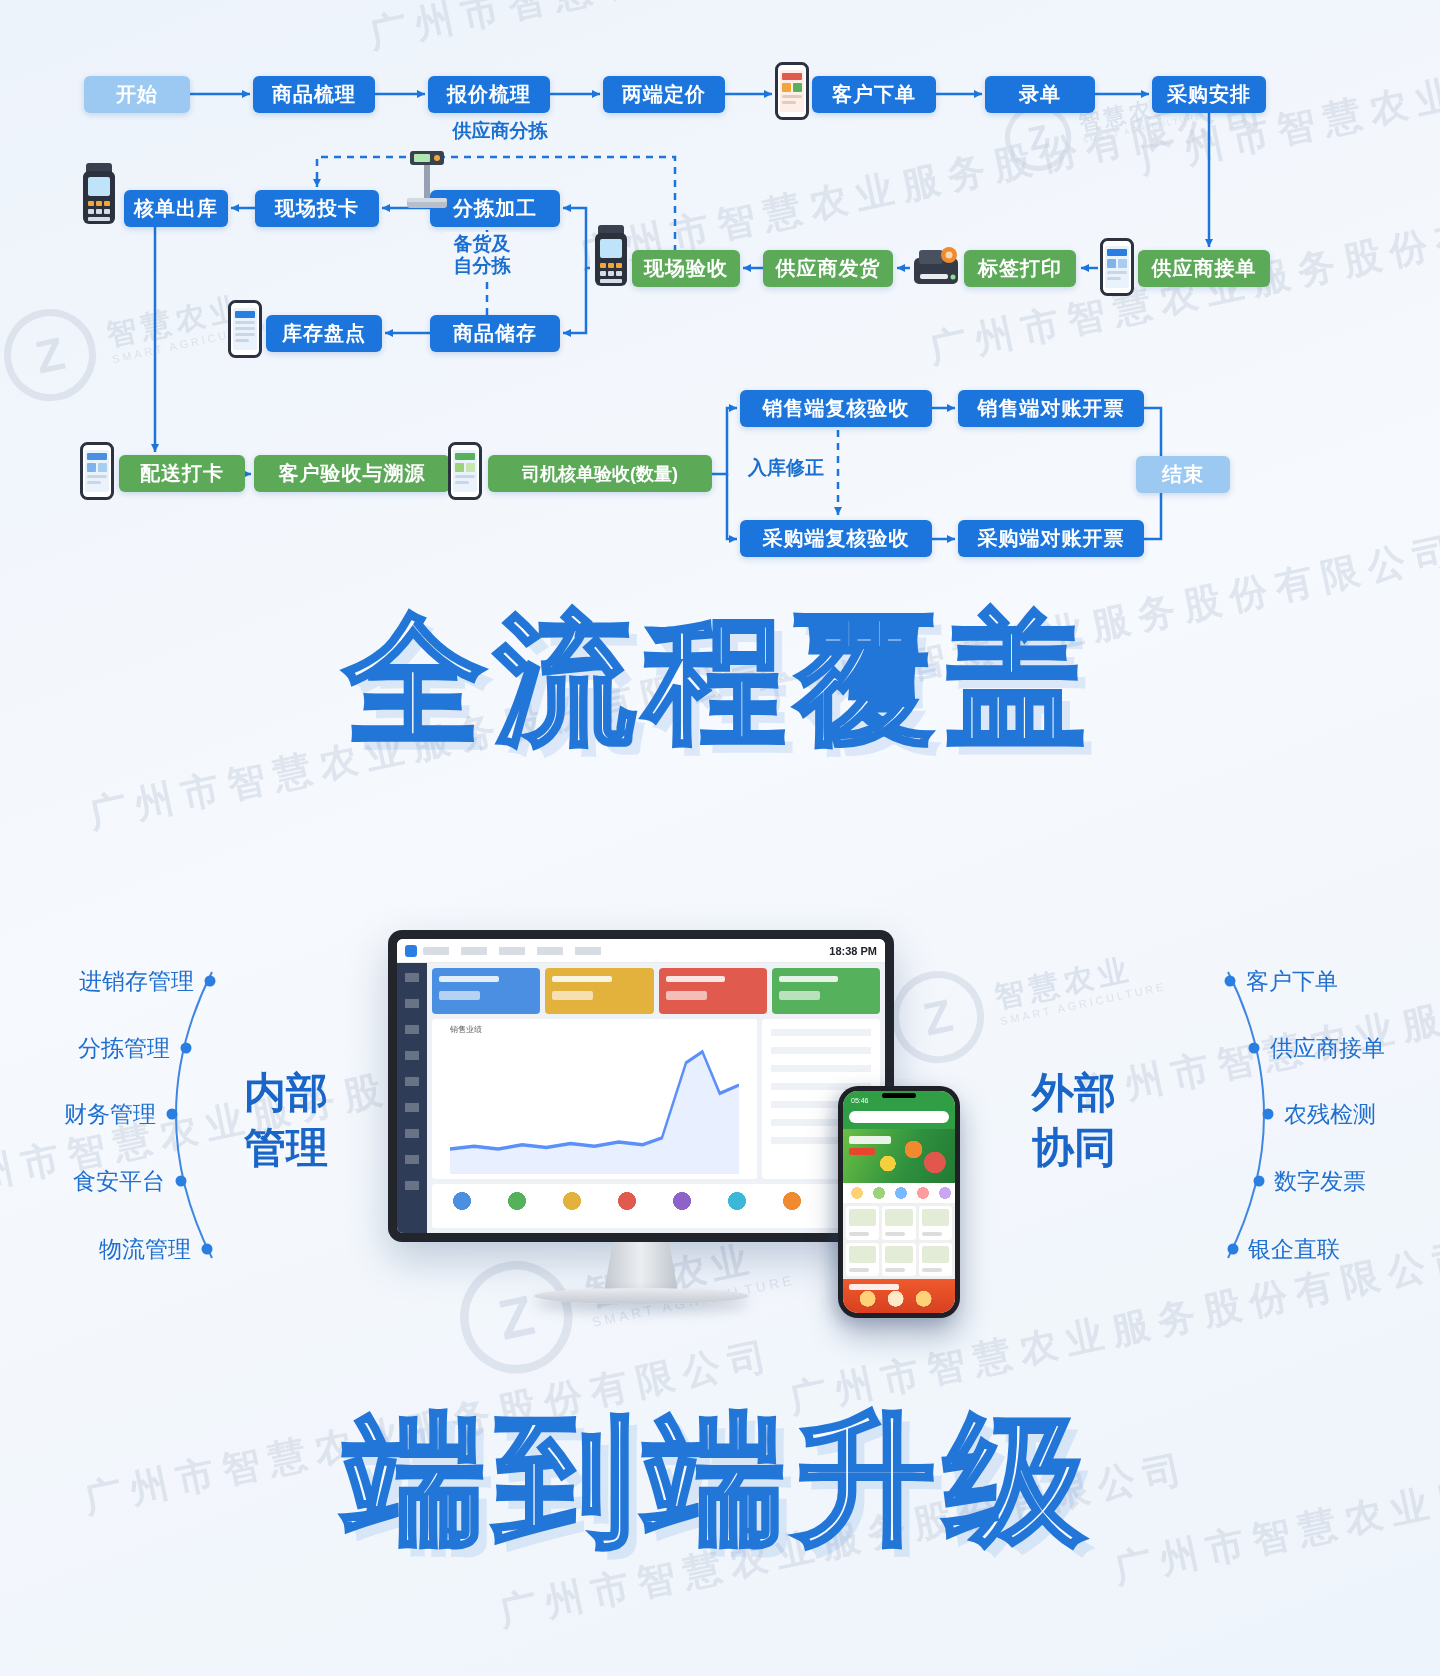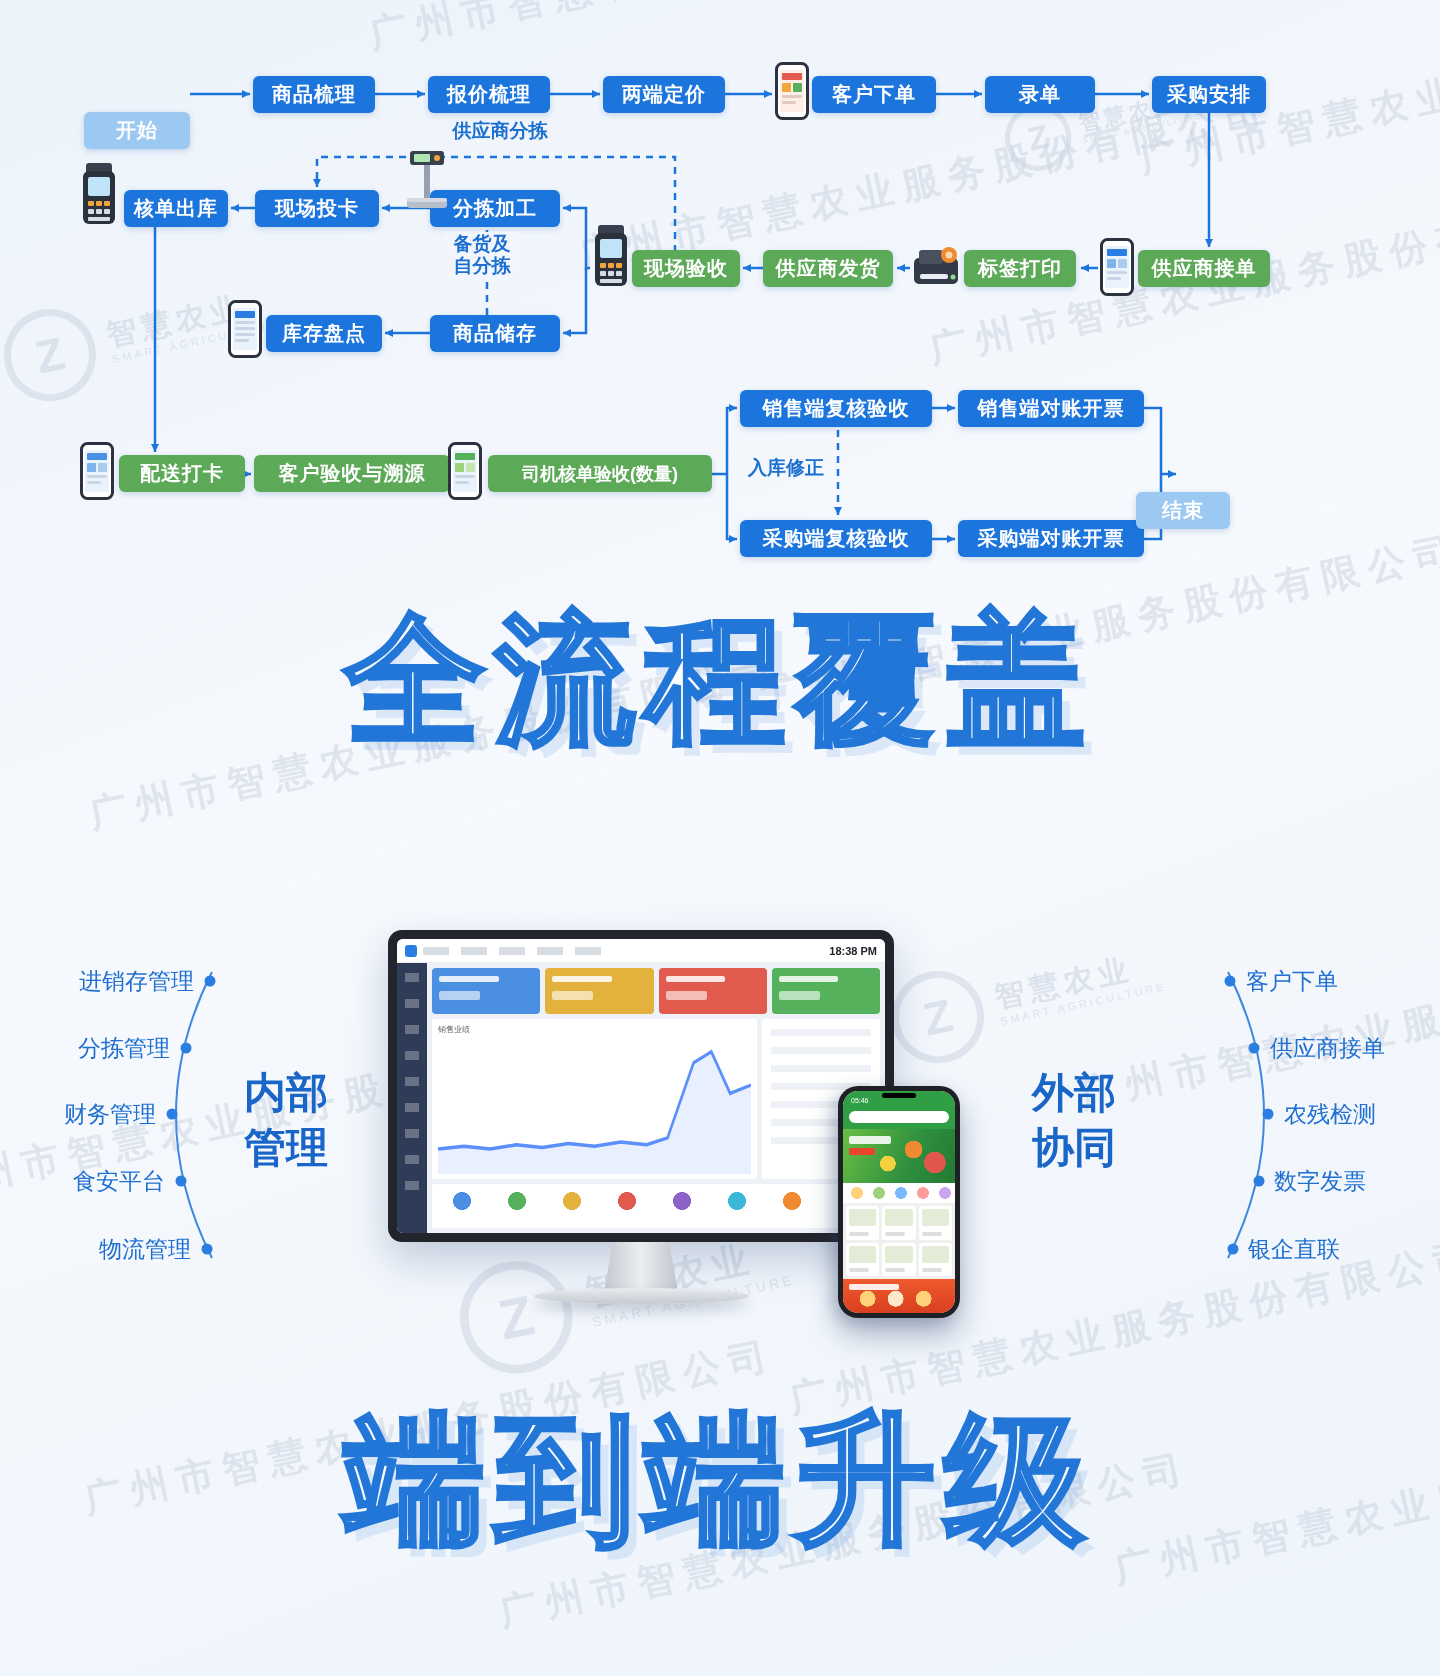--- a/index.html
+++ b/index.html
@@ -21,21 +21,21 @@
   .wm-sm { transform:rotate(-12deg) scale(0.72); }
   .wm-lg { transform:rotate(-12deg) scale(1.22); }
 
   
   .lines { position:absolute; left:0; top:0; z-index:1; pointer-events:none; }
   .node { position:absolute; height:37px; z-index:2; display:flex; align-items:center; justify-content:center;
           color:#fff; font-size:20px; font-weight:600; letter-spacing:1px; border-radius:6px;
           box-shadow:0 2px 6px rgba(20,80,160,0.20); }
   .node.blue  { background:#1b75dd; }
   .node.green { background:#5ca957; }
-  .node.light { background:#9cc9f2;margin-top:36px; }
+  .node.light { background:#9cc9f2; }
   .node.small { font-size:18px; letter-spacing:0; }
   .flow-label { position:absolute; z-index:2; color:#1b6fd0; font-size:19px; font-weight:600;
                 text-align:center; line-height:1.15; }
   .flow-label.bg { background:#f2f6fc; padding:1px 2px; }
   .fi { position:absolute; z-index:3; }
 
   
   .big-title { position:absolute; left:0; width:100%; z-index:2; text-align:center;
                font-size:140px; font-weight:700; letter-spacing:10px; line-height:1.12;
                color:#f8fbff; -webkit-text-stroke:4px #2276d8;
@@ -74,21 +74,21 @@
   .db-avatar { width:13px; height:13px; border-radius:50%; background:#2a7de1; }
   .db-greet-text { font-size:9px; color:#555; }
   .db-cards { display:flex; gap:5px; flex:0 0 auto; }
   .db-card { flex:1; height:46px; border-radius:4px; position:relative; }
   .db-card::before { content:""; position:absolute; left:7px; top:8px; width:55%; height:6px;
                      background:rgba(255,255,255,0.85); border-radius:2px; }
   .db-card::after  { content:""; position:absolute; left:7px; top:23px; width:38%; height:9px;
                      background:rgba(255,255,255,0.6); border-radius:2px; }
   .c1{background:#4a8fe2;} .c2{background:#e3b23c;} .c3{background:#e05a4e;} .c4{background:#55b15c;}
   .db-mid { display:flex; gap:5px; flex:1; min-height:0; }
-  .db-chart { flex:1; background:#fff; border-radius:3px; padding:5px 6px; display:flex; flex-direction:column; }
+  .db-chart { flex:1; background:#fff; border-radius:3px; padding:5px 18px; display:flex; flex-direction:column; }
   .db-chart-title { font-size:8px; color:#666; }
   .db-chart svg { flex:1; width:100%; }
   .db-list { width:118px; background:#fff; border-radius:3px;
              background-image:repeating-linear-gradient(180deg,#eef1f5 0 7px,transparent 7px 18px);
              background-size:100px 122px; background-position:9px 10px; background-repeat:no-repeat; }
   .db-icons { height:44px; background:#fff; border-radius:3px; flex:0 0 auto;
     background-image:
       radial-gradient(circle 9px at 30px 17px,#4a8fe2 98%,transparent),
       radial-gradient(circle 9px at 85px 17px,#55b15c 98%,transparent),
       radial-gradient(circle 9px at 140px 17px,#e3b23c 98%,transparent),

